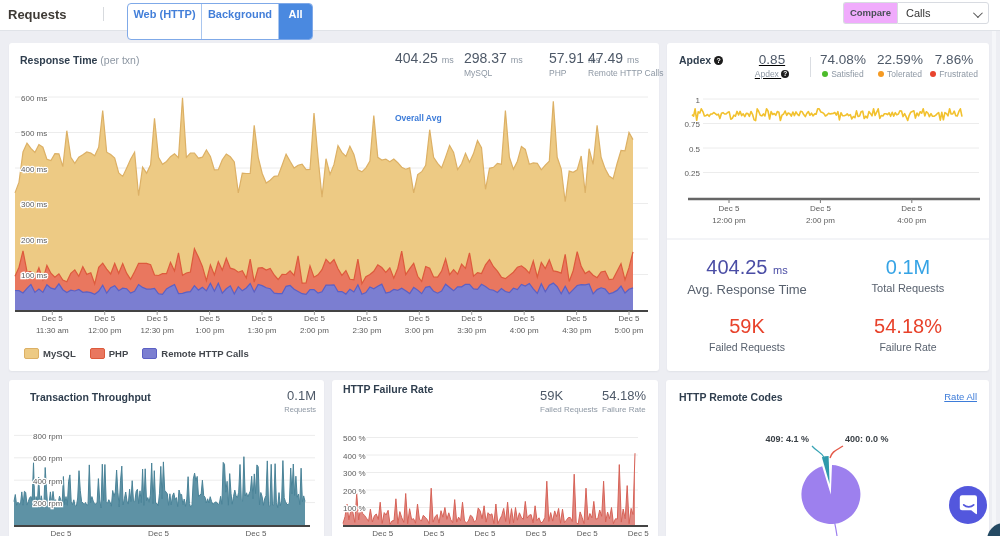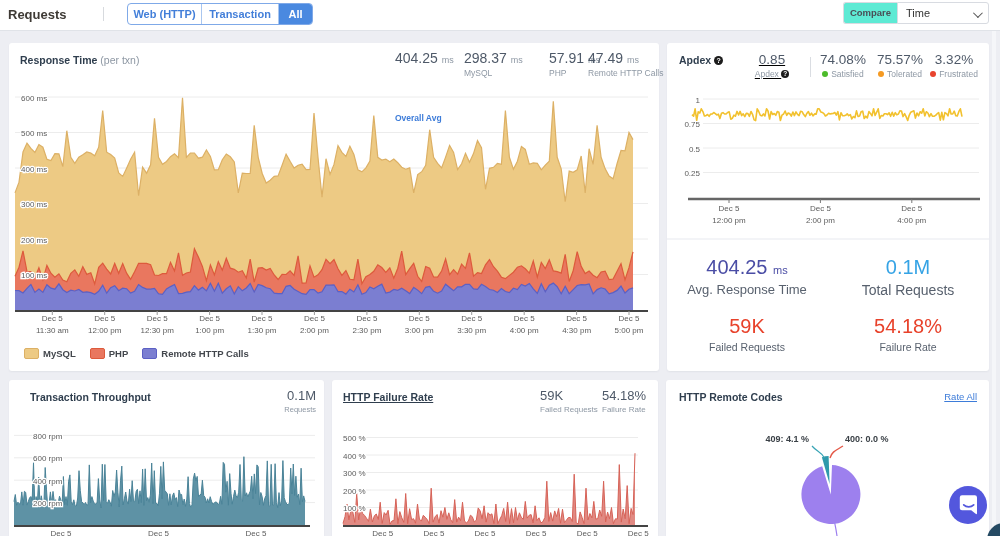--- a/index.html
+++ b/index.html
@@ -1,25 +1,25 @@
 <!DOCTYPE html>
 <html><head>
 <meta charset="utf-8">
 <style>
 * { margin:0; padding:0; box-sizing:border-box; }
 html,body { width:1000px; height:536px; overflow:hidden; }
 body { background:#edeef3; font-family:"Liberation Sans",sans-serif; position:relative; }
 .hdr { position:absolute; left:0; top:0; width:1000px; height:31px; background:#fff; border-bottom:1px solid #e0e3e8; }
 .hdr .title { position:absolute; left:8px; top:7px; font-size:13px; font-weight:700; color:#3e3a35; }
 .hdr .sep { position:absolute; left:103px; top:7px; height:14px; width:1px; background:#d7dade; }
-.tabs { position:absolute; left:127px; top:3px; height:22px; display:flex; border:1px solid #7fa9e8; border-radius:4px; overflow:hidden; background:#fff; }
+.tabs { position:absolute; left:127px; top:3px; height:37px; display:flex; border:1px solid #7fa9e8; border-radius:4px; overflow:hidden; background:#fff; }
 .tab { font-size:11px; font-weight:600; color:#437fd9; padding:0; line-height:20px; border-right:1px solid #a9c6ef; text-align:center; }
 .tab.active { background:#4a89e0; color:#fff; border-right:none; }
 .compare { position:absolute; left:843px; top:2px; height:22px; display:flex; font-size:11px; }
-.compare .lab { background:#5eead4; border:1px solid #d8dbe1; border-right:none; border-radius:3px 0 0 3px; width:54px; text-align:center; line-height:20px; color:#4a4f57; font-weight:700; font-size:9.5px; }
+.compare .lab { background:#f0abfc; border:1px solid #d8dbe1; border-right:none; border-radius:3px 0 0 3px; width:54px; text-align:center; line-height:20px; color:#4a4f57; font-weight:700; font-size:9.5px; }
 .compare .sel { background:#fff; border:1px solid #d8dbe1; border-radius:0 3px 3px 0; width:92px; padding:0 8px; line-height:20px; color:#333; position:relative; font-size:11px; }
 .compare .sel:after { content:""; position:absolute; right:8px; top:8px; width:6px; height:6px; border-right:1.5px solid #555; border-bottom:1.5px solid #555; transform:rotate(45deg) translateY(-2px); }
 .card { position:absolute; background:#fff; border-radius:3px; box-shadow:0 1px 2px rgba(40,50,70,.06); }
 .ct { font-size:10.5px; font-weight:700; color:#2f3e4e; }
 .ct .sub { font-weight:400; color:#8d97a3; }
 .axlab { font-size:8px; fill:#5c5c5c; font-family:"Liberation Sans",sans-serif; }
 .halo { paint-order:stroke; stroke:#fff; stroke-width:2.5px; }
 .pielab { font-size:9px; font-weight:700; fill:#3a4046; font-family:"Liberation Sans",sans-serif; }
 .stat .num { font-size:14px; color:#4e5968; white-space:nowrap; }
 .stat .num .ms { font-size:9px; color:#8e98a4; }
@@ -33,26 +33,26 @@
 .dot { display:inline-block; width:6px; height:6px; border-radius:50%; margin-right:3px; }
 .qm { display:inline-block; width:9px; height:9px; border-radius:50%; background:#1c1c1c; color:#fff; font-size:7px; font-weight:700; text-align:center; line-height:9px; vertical-align:1px; }
 </style>
 </head>
 <body>
 <div class="hdr">
   <div class="title">Requests</div>
   <div class="sep"></div>
   <div class="tabs">
       <div class="tab" style="width:74px;">Web (HTTP)</div>
-      <div class="tab" style="width:77px;">Transaction</div>
+      <div class="tab" style="width:77px;">Background</div>
       <div class="tab active" style="width:33px;">All</div>
     </div>
   <div class="compare">
       <div class="lab">Compare</div>
-      <div class="sel">Time</div>
+      <div class="sel">Calls</div>
     </div>
 </div>
 
 <div class="card" style="left:9px; top:43px; width:650px; height:328px;">
   <div class="ct" style="position:absolute; left:11px; top:11px;">Response Time <span class="sub">(per txn)</span></div>
   <div class="stat" style="position:absolute; left:386px; top:7px;">
       <div class="num">404.25 <span class="ms">ms</span></div>
       <div class="lbl blue">Overall Avg</div>
     </div>
   <div class="stat" style="position:absolute; left:455px; top:7px;">
@@ -139,25 +139,25 @@
   <div class="stat apc" style="left:75px; width:60px;text-decoration:underline;">
     <div class="num">0.85</div>
       <div class="lbl">Apdex <span class="qm" style="width:8px;height:8px;line-height:8px;font-size:6.5px;">?</span></div>
   </div>
   <div style="position:absolute; left:143px; top:14px; width:1px; height:20px; background:#dadde2;"></div>
   <div class="stat apc" style="left:148px; width:56px;">
     <div class="num">74.08%</div>
       <div class="lbl"><span class="dot" style="background:#4cbb2a;"></span>Satisfied</div>
   </div>
   <div class="stat apc" style="left:205px; width:56px;">
-    <div class="num">75.57%</div>
+    <div class="num">22.59%</div>
       <div class="lbl"><span class="dot" style="background:#f59a23;"></span>Tolerated</div>
   </div>
   <div class="stat apc" style="left:261px; width:52px;">
-    <div class="num">3.32%</div>
+    <div class="num">7.86%</div>
       <div class="lbl"><span class="dot" style="background:#e8432e;"></span>Frustrated</div>
   </div>
   <div style="position:absolute; left:0; top:0;"><svg width="322" height="194" viewBox="0 0 322 194">
 <line x1="36" y1="56.0" x2="312" y2="56.0" stroke="#ececec"></line>
         <line x1="36" y1="80.5" x2="312" y2="80.5" stroke="#ececec"></line>
         <line x1="36" y1="105.0" x2="312" y2="105.0" stroke="#ececec"></line>
         <line x1="36" y1="129.5" x2="312" y2="129.5" stroke="#ececec"></line>
 <text x="33" y="59.5" text-anchor="end" class="axlab">1</text>
         <text x="33" y="84.0" text-anchor="end" class="axlab">0.75</text>
         <text x="33" y="108.5" text-anchor="end" class="axlab">0.5</text>
@@ -174,21 +174,21 @@
         <text x="244.8" y="168" text-anchor="middle" class="axlab">Dec 5</text>
         <text x="244.8" y="180" text-anchor="middle" class="axlab">4:00 pm</text>
 </svg></div>
   <div style="position:absolute; left:0; top:195px; width:322px; height:2px; background:#f3f4f7;"></div>
   <div style="position:absolute; left:20px; top:213px; width:120px; text-align:center;">
     <div style="font-size:20px; color:#4a4da5;">404.25 <span style="font-size:11px;">ms</span></div>
     <div style="font-size:13px; color:#58616e; margin-top:3px;">Avg. Response Time</div>
   </div>
   <div style="position:absolute; left:181px; top:213px; width:120px; text-align:center;">
     <div style="font-size:20px; color:#35a3e5;">0.1M</div>
-    <div style="font-size:14px; color:#58616e; margin-top:3px;">Total Requests</div>
+    <div style="font-size:11px; color:#58616e; margin-top:3px;">Total Requests</div>
   </div>
   <div style="position:absolute; left:20px; top:272px; width:120px; text-align:center;">
     <div style="font-size:20px; color:#e8422b;">59K</div>
     <div style="font-size:10.5px; color:#58616e; margin-top:3px;">Failed Requests</div>
   </div>
   <div style="position:absolute; left:181px; top:272px; width:120px; text-align:center;">
     <div style="font-size:20px; color:#e8422b;">54.18%</div>
     <div style="font-size:10.5px; color:#58616e; margin-top:3px;">Failure Rate</div>
   </div>
 </div>
@@ -211,21 +211,21 @@
         <text x="24" y="81.3" class="axlab halo">600 rpm</text>
         <text x="24" y="103.69999999999999" class="axlab halo">400 rpm</text>
         <text x="24" y="126.1" class="axlab halo">200 rpm</text>
 <text x="52.0" y="156" text-anchor="middle" class="axlab">Dec 5</text>
         <text x="149.5" y="156" text-anchor="middle" class="axlab">Dec 5</text>
         <text x="247.0" y="156" text-anchor="middle" class="axlab">Dec 5</text>
 </svg></div>
 </div>
 
 <div class="card" style="left:332px; top:380px; width:326px; height:160px;">
-  <div class="ct" style="position:absolute; left:11px; top:11px;text-decoration:underline;">HTTP Failure Rate</div>
+  <div class="ct" style="position:absolute; left:11px; top:3px;">HTTP Failure Rate</div>
   <div class="stat" style="position:absolute; left:208px; top:8px;">
     <div class="num" style="font-size:13px;">59K</div>
       <div class="lbl" style="white-space:nowrap; font-size:8px;">Failed Requests</div>
   </div>
   <div class="stat" style="position:absolute; left:270px; top:8px;">
     <div class="num" style="font-size:13px;">54.18%</div>
       <div class="lbl" style="white-space:nowrap; font-size:8px;">Failure Rate</div>
   </div>
   <div style="position:absolute; left:0; top:0;"><svg width="326" height="160" viewBox="0 0 326 160">
 <line x1="11" y1="57.5" x2="306" y2="57.5" stroke="#ececec"></line>

